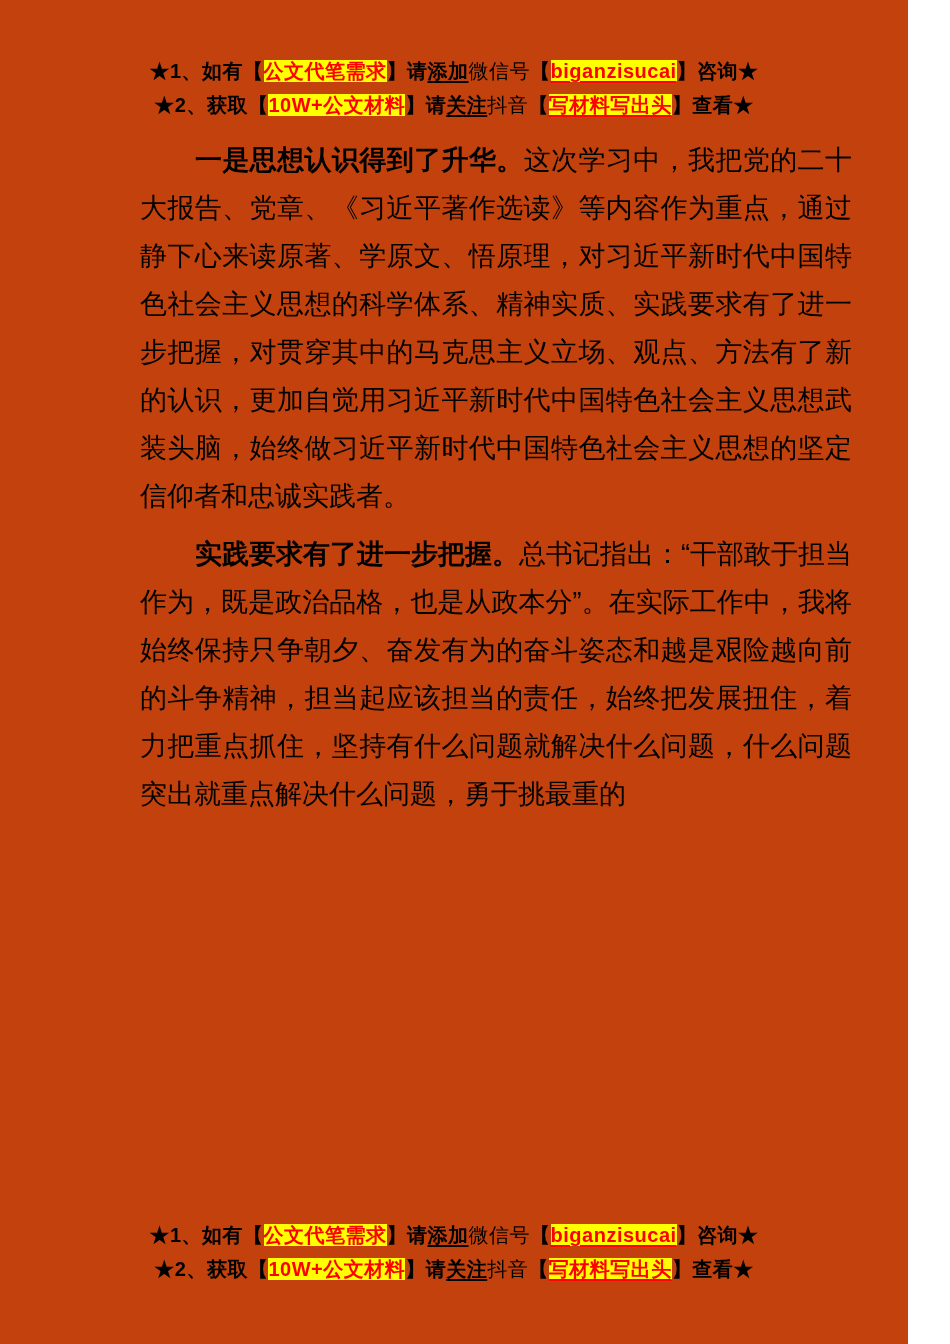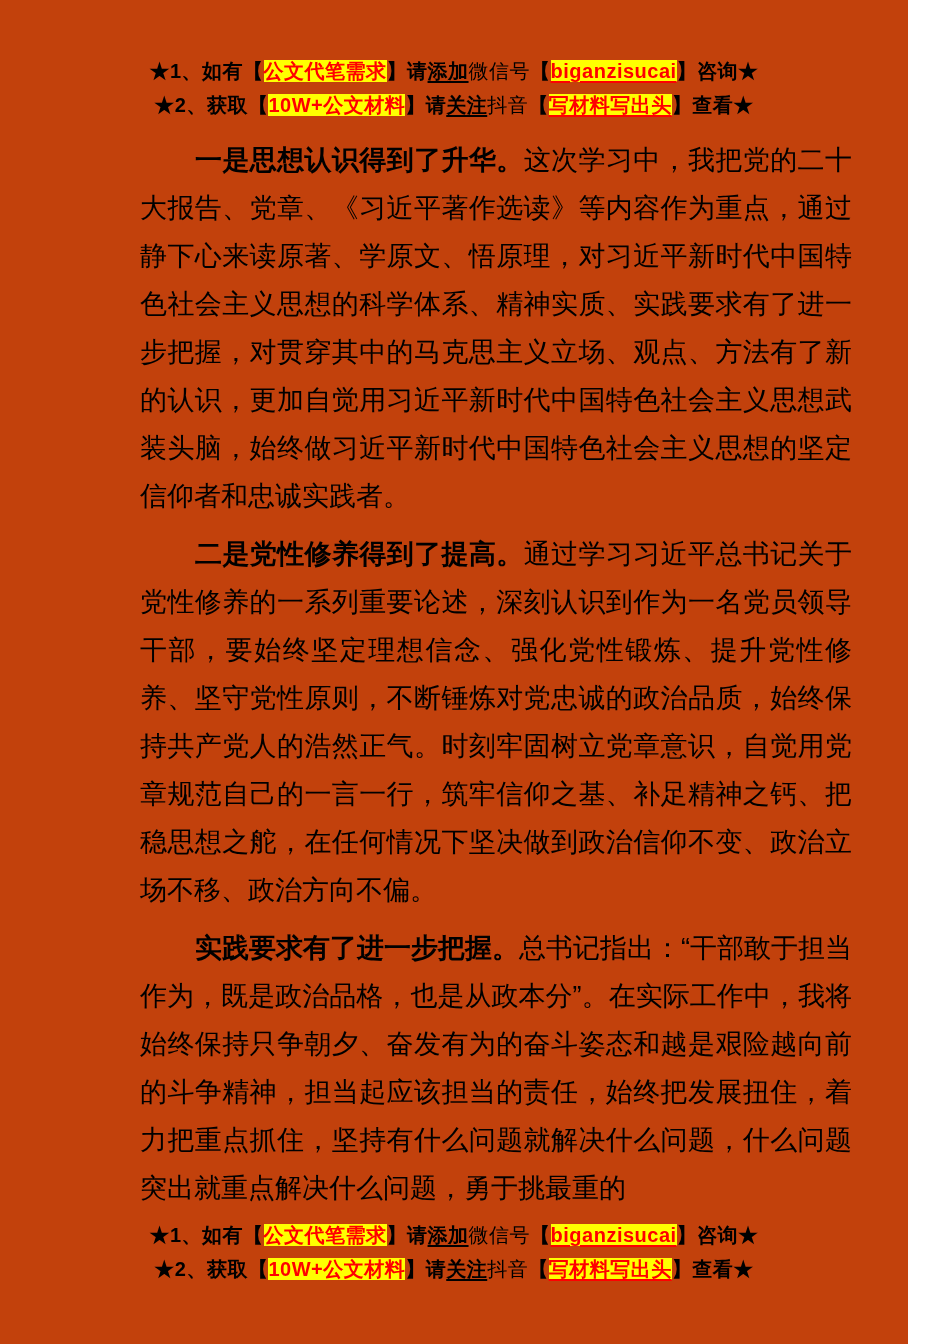--- a/index.html
+++ b/index.html
@@ -38,21 +38,20 @@
     <div>
       <span>★1、如有【</span><span class="seg-hl">公文代笔需求</span><span>】请</span><span class="seg-bu">添加</span><span class="seg-reg">微信号</span><span>【</span><span class="seg-hlu">biganzisucai</span><span>】咨询★</span>
     </div>
     <div>
       <span>★2、获取【</span><span class="seg-hl">10W+公文材料</span><span>】请</span><span class="seg-bu">关注</span><span class="seg-reg">抖音</span><span>【</span><span class="seg-hlu">写材料写出头</span><span>】查看★</span>
     </div>
   </div>
 
   <div class="content">
     <p class="para"><span class="para-lead">一是思想认识得到了升华。</span><span>这次学习中，我把党的二十大报告、党章、《习近平著作选读》等内容作为重点，通过静下心来读原著、学原文、悟原理，对习近平新时代中国特色社会主义思想的科学体系、精神实质、实践要求有了进一步把握，对贯穿其中的马克思主义立场、观点、方法有了新的认识，更加自觉用习近平新时代中国特色社会主义思想武装头脑，始终做习近平新时代中国特色社会主义思想的坚定信仰者和忠诚实践者。</span></p>
-    <p class="para"><span class="para-lead">二是党性修养得到了提高。</span><span>通过学习习近平总书记关于党性修养的一系列重要论述，深刻认识到作为一名党员领导干部，要始终坚定理想信念、强化党性锻炼、提升党性修养、坚守党性原则，不断锤炼对党忠诚的政治品质，始终保持共产党人的浩然正气。时刻牢固树立党章意识，自觉用党章规范自己的一言一行，筑牢信仰之基、补足精神之钙、把稳思想之舵，在任何情况下坚决做到政治信仰不变、政治立场不移、政治方向不偏。</span></p>
     <p class="para"><span class="para-lead">实践要求有了进一步把握。</span><span>总书记指出：“干部敢于担当作为，既是政治品格，也是从政本分”。在实际工作中，我将始终保持只争朝夕、奋发有为的奋斗姿态和越是艰险越向前的斗争精神，担当起应该担当的责任，始终把发展扭住，着力把重点抓住，坚持有什么问题就解决什么问题，什么问题突出就重点解决什么问题，勇于挑最重的</span></p>
   </div>
 
   <div class="promo promo-footer">
     <div>
       <span>★1、如有【</span><span class="seg-hl">公文代笔需求</span><span>】请</span><span class="seg-bu">添加</span><span class="seg-reg">微信号</span><span>【</span><span class="seg-hlu">biganzisucai</span><span>】咨询★</span>
     </div>
     <div>
       <span>★2、获取【</span><span class="seg-hl">10W+公文材料</span><span>】请</span><span class="seg-bu">关注</span><span class="seg-reg">抖音</span><span>【</span><span class="seg-hlu">写材料写出头</span><span>】查看★</span>
     </div>

